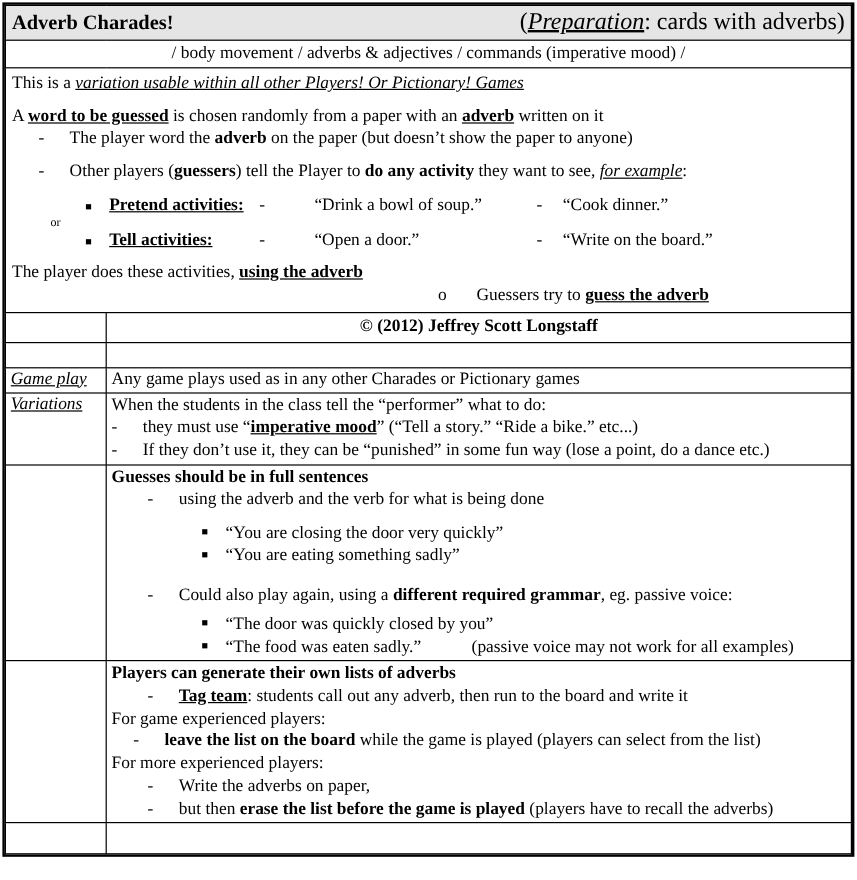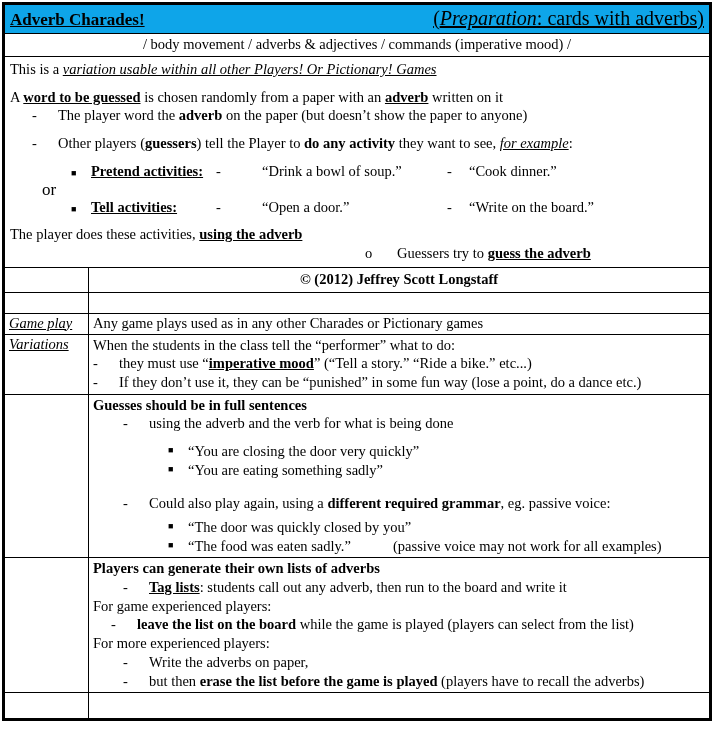--- a/index.html
+++ b/index.html
@@ -25,25 +25,24 @@
     width: 100%;
     border-collapse: collapse;
     table-layout: fixed;
   }
   table.doc td {
     border: 1px solid #000;
     vertical-align: top;
     padding: 1px 4px 2px 4px;
   }
   .titlebar {
-    background: #0ea5e9;
+    background: #e5e5e5;
     font-weight: bold;
     font-size: 17px;
     padding: 2px 5px 3px 5px !important;
-    text-decoration: underline;
   }
   .titlebar .row {
     display: flex;
     align-items: baseline;
     justify-content: space-between;
   }
   .titlebar .prep {
     font-weight: normal;
     font-size: 20px;
   }
@@ -82,21 +81,21 @@
     display: flex;
     align-items: baseline;
     margin-left: 61px;
     line-height: 1.3;
   }
   .act-row .lbl { width: 125px; flex: 0 0 125px; }
   .act-row .d1 { width: 22px; flex: 0 0 22px; }
   .act-row .q1 { width: 185px; flex: 0 0 185px; margin-left: 24px; }
   .act-row .d2 { width: 22px; flex: 0 0 22px; }
 
-  .or-line { margin-left: 32px; line-height: 1.0; font-size: 17px; }
+  .or-line { margin-left: 32px; line-height: 1.0; font-size: 10px; }
 
   .copy-row { text-align: center; font-weight: bold; padding: 3px 0 4px 0 !important; }
   .empty-row td { height: 16px; }
   .empty-row-tall td { height: 22px; }
 
   .label-cell { width: 84px; }
   .label-cell .lab { font-style: italic; text-decoration: underline; }
 
   .bullet-sq { font-size: 9px; }
 
@@ -243,21 +242,21 @@
       </div>
     </td>
   </tr>
 
   <tr>
     <td class="label-cell">&nbsp;</td>
     <td class="tail-pad">
       <div class="line b">Players can generate their own lists of adverbs</div>
       <div class="dash-item" style="margin-left:30px">
         <span class="mk">-</span>
-        <span><span class="bu">Tag lists</span><span>:  students call out any adverb, then run to the board and write it</span></span>
+        <span><span class="bu">Tag team</span><span>:  students call out any adverb, then run to the board and write it</span></span>
       </div>
       <div class="line">For game experienced players:</div>
       <div class="dash-item" style="margin-left:18px">
         <span class="mk">-</span>
         <span><span class="b">leave the list on the board</span><span> while the game is played (players can select from the list)</span></span>
       </div>
       <div class="line">For more experienced players:</div>
       <div class="dash-item" style="margin-left:30px">
         <span class="mk">-</span>
         <span>Write the adverbs on paper,</span>

